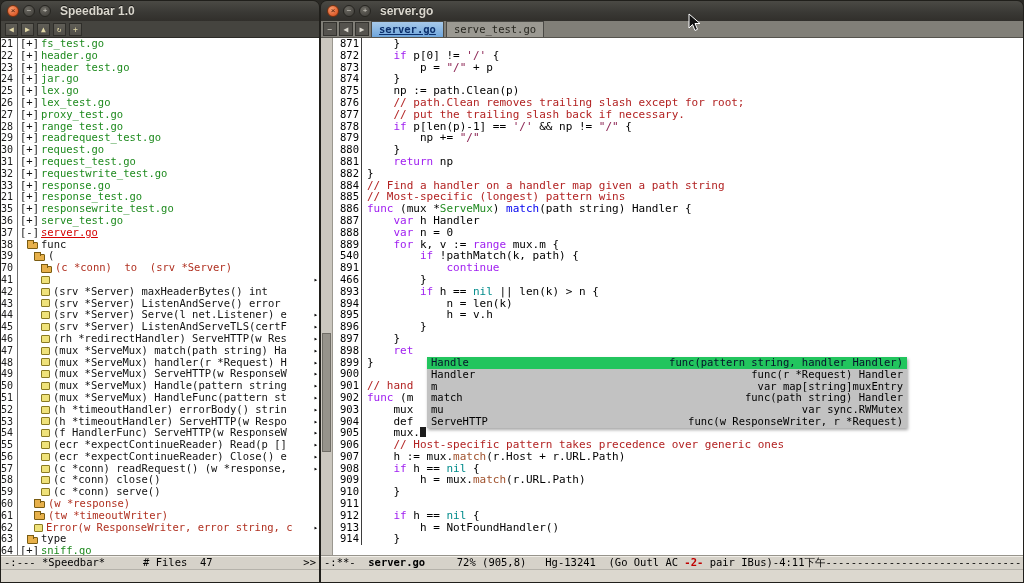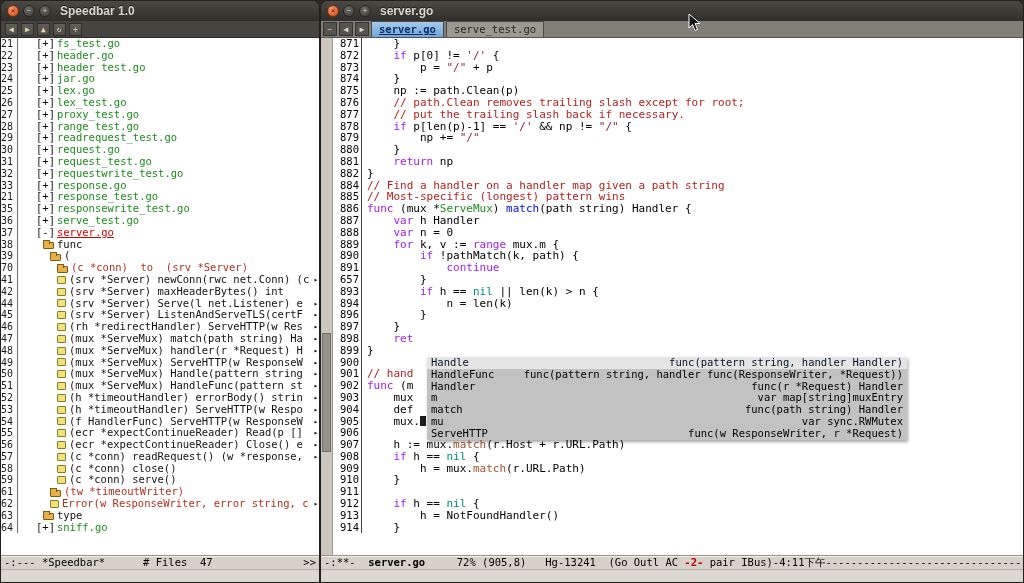--- a/index.html
+++ b/index.html
@@ -13,21 +13,21 @@
   .wbtn{width:12px;height:12px;border-radius:50%;font-size:8px;line-height:10px;text-align:center;flex:0 0 auto;font-family:"Liberation Sans",sans-serif}
   .wbtn.close{background:radial-gradient(circle at 35% 30%,#f59a6d,#df5f2e 70%);border:1px solid #77300f;color:#401604}
   .wbtn.other{background:radial-gradient(circle at 35% 30%,#6b6962,#4a4843 70%);border:1px solid #262521;color:#cfccc4}
   .title{color:#dad7ce;font:bold 12px "Liberation Sans",sans-serif;margin-left:5px;text-shadow:0 -1px 0 #1b1a17;white-space:nowrap}
 
   .sb-toolbar{height:17px;background:#45443f;border-bottom:1px solid #2c2b27;display:flex;align-items:center;gap:3px;padding:0 4px;flex:0 0 auto}
   .tool-icon{width:13px;height:13px;background:linear-gradient(#605e57,#504e48);border:1px solid #2f2e2a;color:#e3d9a8;font-size:8px;line-height:11px;text-align:center}
 
   .sb-list{flex:1 1 auto;background:#ffffff;overflow:hidden}
   .sb-row{height:11.8px;display:flex;align-items:center;position:relative;white-space:pre;font-size:10.5px;line-height:11.8px}
-  .sb-num{width:17px;flex:0 0 auto;text-align:right;color:#1a1a1a;font-size:10px;border-right:1px solid #6e6e6e;padding-right:9px;margin-right:18px;height:100%}
+  .sb-num{width:17px;flex:0 0 auto;text-align:right;color:#1a1a1a;font-size:10px;border-right:1px solid #6e6e6e;padding-right:9px;margin-right:2px;height:100%}
   .sb-exp{color:#111;margin-right:2px}
   .sb-ind{flex:0 0 auto}
   .sb-ico{flex:0 0 auto;margin-right:3px;display:inline-block}
   .ico-folder{width:11px;height:7px;background:#e7b04a;border:1px solid #7a5c12;border-radius:1px;position:relative;margin-top:2px}
   .ico-folder::before{content:"";position:absolute;top:-3px;left:-1px;width:5px;height:3px;background:#e7b04a;border:1px solid #7a5c12;border-bottom:none}
   .ico-tag{width:9px;height:8px;background:#efe27a;border:1px solid #8a7a22;border-radius:1px}
   .sb-label{overflow:hidden;white-space:pre}
   .col-file{color:#1e8a1e}
   .col-current{color:#d40000;text-decoration:underline}
   .col-plain{color:#111}
@@ -57,21 +57,21 @@
   .sg-c{color:#b22222}
   .sg-s{color:#8b2252}
   .sg-f{color:#0000ee}
   .sg-t{color:#228b22}
   .sg-n{color:#008b8b}
   .sg-m{color:#a0522d}
   .cursor{display:inline-block;width:6px;height:10px;background:#1c1c1c;vertical-align:-1px}
 
   .popup{position:absolute;left:94px;top:319px;width:480px;z-index:5;box-shadow:1px 2px 3px rgba(0,0,0,.35)}
   .pop-row{display:flex;justify-content:space-between;height:11.8px;line-height:11.8px;font-size:10.5px;background:#c2c2c2;color:#000;padding:0 4px;white-space:pre;overflow:hidden}
-  .pop-row.sel{background:#e5e5e5;color:#06122b}
+  .pop-row.sel{background:#22c55e;color:#06122b}
 
   #mouse-cursor{position:absolute;left:688px;top:13px;z-index:99}
 </style>
 </head>
 <body>
 
 <div class="win" id="speedbar-win">
   <div class="titlebar">
     <span class="wbtn close">×</span>
     <span class="wbtn other">−</span>
@@ -99,38 +99,40 @@
       <div class="sb-row"><span class="sb-num">31</span><span class="sb-ind" style="width: 0px;"></span><span class="sb-exp">[+]</span><span class="sb-label col-file">request_test.go</span></div>
       <div class="sb-row"><span class="sb-num">32</span><span class="sb-ind" style="width: 0px;"></span><span class="sb-exp">[+]</span><span class="sb-label col-file">requestwrite_test.go</span></div>
       <div class="sb-row"><span class="sb-num">33</span><span class="sb-ind" style="width: 0px;"></span><span class="sb-exp">[+]</span><span class="sb-label col-file">response.go</span></div>
       <div class="sb-row"><span class="sb-num">21</span><span class="sb-ind" style="width: 0px;"></span><span class="sb-exp">[+]</span><span class="sb-label col-file">response_test.go</span></div>
       <div class="sb-row"><span class="sb-num">35</span><span class="sb-ind" style="width: 0px;"></span><span class="sb-exp">[+]</span><span class="sb-label col-file">responsewrite_test.go</span></div>
       <div class="sb-row"><span class="sb-num">36</span><span class="sb-ind" style="width: 0px;"></span><span class="sb-exp">[+]</span><span class="sb-label col-file">serve_test.go</span></div>
       <div class="sb-row"><span class="sb-num">37</span><span class="sb-ind" style="width: 0px;"></span><span class="sb-exp">[-]</span><span class="sb-label col-current">server.go</span></div>
       <div class="sb-row"><span class="sb-num">38</span><span class="sb-ind" style="width: 7px;"></span><span class="sb-ico ico-folder"></span><span class="sb-label col-plain">func</span></div>
       <div class="sb-row"><span class="sb-num">39</span><span class="sb-ind" style="width: 14px;"></span><span class="sb-ico ico-folder"></span><span class="sb-label col-plain">(</span></div>
       <div class="sb-row"><span class="sb-num">70</span><span class="sb-ind" style="width: 21px;"></span><span class="sb-ico ico-folder"></span><span class="sb-label col-red">(c *conn)  to  (srv *Server)</span></div>
-      <div class="sb-row"><span class="sb-num">41</span><span class="sb-ind" style="width: 21px;"></span><span class="sb-ico ico-tag"></span><span class="sb-label col-plain">(srv *Server) newConn(rwc net.Conn) (c</span><span class="clip-mark">▸</span></div>
+      <div class="sb-row"><span class="sb-num">41</span><span class="sb-ind" style="width: 21px;"></span><span class="sb-ico ico-tag"></span><span class="clip-mark">▸</span></div>
       <div class="sb-row"><span class="sb-num">42</span><span class="sb-ind" style="width: 21px;"></span><span class="sb-ico ico-tag"></span><span class="sb-label col-plain">(srv *Server) maxHeaderBytes() int</span></div>
+      <div class="sb-row"><span class="sb-num">43</span><span class="sb-ind" style="width: 21px;"></span><span class="sb-ico ico-tag"></span><span class="sb-label col-plain">(srv *Server) ListenAndServe() error</span></div>
       <div class="sb-row"><span class="sb-num">44</span><span class="sb-ind" style="width: 21px;"></span><span class="sb-ico ico-tag"></span><span class="sb-label col-plain">(srv *Server) Serve(l net.Listener) e</span><span class="clip-mark">▸</span></div>
       <div class="sb-row"><span class="sb-num">45</span><span class="sb-ind" style="width: 21px;"></span><span class="sb-ico ico-tag"></span><span class="sb-label col-plain">(srv *Server) ListenAndServeTLS(certF</span><span class="clip-mark">▸</span></div>
       <div class="sb-row"><span class="sb-num">46</span><span class="sb-ind" style="width: 21px;"></span><span class="sb-ico ico-tag"></span><span class="sb-label col-plain">(rh *redirectHandler) ServeHTTP(w Res</span><span class="clip-mark">▸</span></div>
       <div class="sb-row"><span class="sb-num">47</span><span class="sb-ind" style="width: 21px;"></span><span class="sb-ico ico-tag"></span><span class="sb-label col-plain">(mux *ServeMux) match(path string) Ha</span><span class="clip-mark">▸</span></div>
       <div class="sb-row"><span class="sb-num">48</span><span class="sb-ind" style="width: 21px;"></span><span class="sb-ico ico-tag"></span><span class="sb-label col-plain">(mux *ServeMux) handler(r *Request) H</span><span class="clip-mark">▸</span></div>
       <div class="sb-row"><span class="sb-num">49</span><span class="sb-ind" style="width: 21px;"></span><span class="sb-ico ico-tag"></span><span class="sb-label col-plain">(mux *ServeMux) ServeHTTP(w ResponseW</span><span class="clip-mark">▸</span></div>
       <div class="sb-row"><span class="sb-num">50</span><span class="sb-ind" style="width: 21px;"></span><span class="sb-ico ico-tag"></span><span class="sb-label col-plain">(mux *ServeMux) Handle(pattern string</span><span class="clip-mark">▸</span></div>
       <div class="sb-row"><span class="sb-num">51</span><span class="sb-ind" style="width: 21px;"></span><span class="sb-ico ico-tag"></span><span class="sb-label col-plain">(mux *ServeMux) HandleFunc(pattern st</span><span class="clip-mark">▸</span></div>
       <div class="sb-row"><span class="sb-num">52</span><span class="sb-ind" style="width: 21px;"></span><span class="sb-ico ico-tag"></span><span class="sb-label col-plain">(h *timeoutHandler) errorBody() strin</span><span class="clip-mark">▸</span></div>
       <div class="sb-row"><span class="sb-num">53</span><span class="sb-ind" style="width: 21px;"></span><span class="sb-ico ico-tag"></span><span class="sb-label col-plain">(h *timeoutHandler) ServeHTTP(w Respo</span><span class="clip-mark">▸</span></div>
       <div class="sb-row"><span class="sb-num">54</span><span class="sb-ind" style="width: 21px;"></span><span class="sb-ico ico-tag"></span><span class="sb-label col-plain">(f HandlerFunc) ServeHTTP(w ResponseW</span><span class="clip-mark">▸</span></div>
       <div class="sb-row"><span class="sb-num">55</span><span class="sb-ind" style="width: 21px;"></span><span class="sb-ico ico-tag"></span><span class="sb-label col-plain">(ecr *expectContinueReader) Read(p []</span><span class="clip-mark">▸</span></div>
       <div class="sb-row"><span class="sb-num">56</span><span class="sb-ind" style="width: 21px;"></span><span class="sb-ico ico-tag"></span><span class="sb-label col-plain">(ecr *expectContinueReader) Close() e</span><span class="clip-mark">▸</span></div>
       <div class="sb-row"><span class="sb-num">57</span><span class="sb-ind" style="width: 21px;"></span><span class="sb-ico ico-tag"></span><span class="sb-label col-plain">(c *conn) readRequest() (w *response,</span><span class="clip-mark">▸</span></div>
       <div class="sb-row"><span class="sb-num">58</span><span class="sb-ind" style="width: 21px;"></span><span class="sb-ico ico-tag"></span><span class="sb-label col-plain">(c *conn) close()</span></div>
       <div class="sb-row"><span class="sb-num">59</span><span class="sb-ind" style="width: 21px;"></span><span class="sb-ico ico-tag"></span><span class="sb-label col-plain">(c *conn) serve()</span></div>
+      <div class="sb-row"><span class="sb-num">60</span><span class="sb-ind" style="width: 14px;"></span><span class="sb-ico ico-folder"></span><span class="sb-label col-red">(w *response)</span></div>
       <div class="sb-row"><span class="sb-num">61</span><span class="sb-ind" style="width: 14px;"></span><span class="sb-ico ico-folder"></span><span class="sb-label col-red">(tw *timeoutWriter)</span></div>
       <div class="sb-row"><span class="sb-num">62</span><span class="sb-ind" style="width: 14px;"></span><span class="sb-ico ico-tag"></span><span class="sb-label col-red">Error(w ResponseWriter, error string, c</span><span class="clip-mark">▸</span></div>
       <div class="sb-row"><span class="sb-num">63</span><span class="sb-ind" style="width: 7px;"></span><span class="sb-ico ico-folder"></span><span class="sb-label col-plain">type</span></div>
       <div class="sb-row"><span class="sb-num">64</span><span class="sb-ind" style="width: 0px;"></span><span class="sb-exp">[+]</span><span class="sb-label col-file">sniff.go</span></div>
     </div>
   <div class="modeline">
     <span>-:--- *Speedbar*      # Files  47</span>
     <span>&gt;&gt;</span>
   </div>
   <div class="echo"></div>
@@ -171,48 +173,48 @@
           <div class="cl"><span class="ln">879</span><span class="ct"><span class="sg-d">        np += </span><span class="sg-s">"/"</span></span></div>
           <div class="cl"><span class="ln">880</span><span class="ct"><span class="sg-d">    }</span></span></div>
           <div class="cl"><span class="ln">881</span><span class="ct"><span class="sg-d">    </span><span class="sg-k">return</span><span class="sg-d"> np</span></span></div>
           <div class="cl"><span class="ln">882</span><span class="ct"><span class="sg-d">}</span></span></div>
           <div class="cl"><span class="ln">884</span><span class="ct"><span class="sg-c">// Find a handler on a handler map given a path string</span></span></div>
           <div class="cl"><span class="ln">885</span><span class="ct"><span class="sg-c">// Most-specific (longest) pattern wins</span></span></div>
           <div class="cl"><span class="ln">886</span><span class="ct"><span class="sg-k">func</span><span class="sg-d"> (mux *</span><span class="sg-t">ServeMux</span><span class="sg-d">) </span><span class="sg-f">match</span><span class="sg-d">(path string) Handler {</span></span></div>
           <div class="cl"><span class="ln">887</span><span class="ct"><span class="sg-d">    </span><span class="sg-k">var</span><span class="sg-d"> h Handler</span></span></div>
           <div class="cl"><span class="ln">888</span><span class="ct"><span class="sg-d">    </span><span class="sg-k">var</span><span class="sg-d"> n = 0</span></span></div>
           <div class="cl"><span class="ln">889</span><span class="ct"><span class="sg-d">    </span><span class="sg-k">for</span><span class="sg-d"> k, v := </span><span class="sg-k">range</span><span class="sg-d"> mux.m {</span></span></div>
-          <div class="cl"><span class="ln">890</span><span class="ct"><span class="sg-d">        </span><span class="sg-k">if</span><span class="sg-d"> !pathMatch(k, path) {</span></span></div>
+          <div class="cl"><span class="ln">540</span><span class="ct"><span class="sg-d">        </span><span class="sg-k">if</span><span class="sg-d"> !pathMatch(k, path) {</span></span></div>
           <div class="cl"><span class="ln">891</span><span class="ct"><span class="sg-d">            </span><span class="sg-k">continue</span></span></div>
-          <div class="cl"><span class="ln">657</span><span class="ct"><span class="sg-d">        }</span></span></div>
+          <div class="cl"><span class="ln">466</span><span class="ct"><span class="sg-d">        }</span></span></div>
           <div class="cl"><span class="ln">893</span><span class="ct"><span class="sg-d">        </span><span class="sg-k">if</span><span class="sg-d"> h == </span><span class="sg-n">nil</span><span class="sg-d"> || len(k) &gt; n {</span></span></div>
           <div class="cl"><span class="ln">894</span><span class="ct"><span class="sg-d">            n = len(k)</span></span></div>
+          <div class="cl"><span class="ln">895</span><span class="ct"><span class="sg-d">            h = v.h</span></span></div>
           <div class="cl"><span class="ln">896</span><span class="ct"><span class="sg-d">        }</span></span></div>
           <div class="cl"><span class="ln">897</span><span class="ct"><span class="sg-d">    }</span></span></div>
           <div class="cl"><span class="ln">898</span><span class="ct"><span class="sg-d">    </span><span class="sg-k">ret</span></span></div>
           <div class="cl"><span class="ln">899</span><span class="ct"><span class="sg-d">}</span></span></div>
           <div class="cl"><span class="ln">900</span><span class="ct"></span></div>
           <div class="cl"><span class="ln">901</span><span class="ct"><span class="sg-c">// hand</span></span></div>
           <div class="cl"><span class="ln">902</span><span class="ct"><span class="sg-k">func</span><span class="sg-d"> (m</span></span></div>
           <div class="cl"><span class="ln">903</span><span class="ct"><span class="sg-d">    mux</span></span></div>
           <div class="cl"><span class="ln">904</span><span class="ct"><span class="sg-d">    def</span></span></div>
           <div class="cl"><span class="ln">905</span><span class="ct"><span class="sg-d">    mux.</span><span class="cursor"></span></span></div>
-          <div class="cl"><span class="ln">906</span></div>
+          <div class="cl"><span class="ln">906</span><span class="ct"><span class="sg-d">    </span><span class="sg-c">// Host-specific pattern takes precedence over generic ones</span></span></div>
           <div class="cl"><span class="ln">907</span><span class="ct"><span class="sg-d">    h := mux.</span><span class="sg-m">match</span><span class="sg-d">(r.Host + r.URL.Path)</span></span></div>
           <div class="cl"><span class="ln">908</span><span class="ct"><span class="sg-d">    </span><span class="sg-k">if</span><span class="sg-d"> h == </span><span class="sg-n">nil</span><span class="sg-d"> {</span></span></div>
           <div class="cl"><span class="ln">909</span><span class="ct"><span class="sg-d">        h = mux.</span><span class="sg-m">match</span><span class="sg-d">(r.URL.Path)</span></span></div>
           <div class="cl"><span class="ln">910</span><span class="ct"><span class="sg-d">    }</span></span></div>
           <div class="cl"><span class="ln">911</span><span class="ct"></span></div>
           <div class="cl"><span class="ln">912</span><span class="ct"><span class="sg-d">    </span><span class="sg-k">if</span><span class="sg-d"> h == </span><span class="sg-n">nil</span><span class="sg-d"> {</span></span></div>
           <div class="cl"><span class="ln">913</span><span class="ct"><span class="sg-d">        h = NotFoundHandler()</span></span></div>
           <div class="cl"><span class="ln">914</span><span class="ct"><span class="sg-d">    }</span></span></div>
         </div>
       <div class="popup">
           <div class="pop-row sel"><span class="pop-name">Handle</span><span class="pop-ann">func(pattern string, handler Handler)</span></div>
-          <div class="pop-row"><span class="pop-name">HandleFunc</span><span class="pop-ann">func(pattern string, handler func(ResponseWriter, *Request))</span></div>
           <div class="pop-row"><span class="pop-name">Handler</span><span class="pop-ann">func(r *Request) Handler</span></div>
           <div class="pop-row"><span class="pop-name">m</span><span class="pop-ann">var map[string]muxEntry</span></div>
           <div class="pop-row"><span class="pop-name">match</span><span class="pop-ann">func(path string) Handler</span></div>
           <div class="pop-row"><span class="pop-name">mu</span><span class="pop-ann">var sync.RWMutex</span></div>
           <div class="pop-row"><span class="pop-name">ServeHTTP</span><span class="pop-ann">func(w ResponseWriter, r *Request)</span></div>
         </div>
     </div>
   </div>
   <div class="modeline">
     <span><span>-:**-  </span><span class="ml-bold">server.go</span><span>     72% (905,8)   Hg-13241  (Go Outl AC </span><span class="ml-red">-2-</span><span> pair IBus)-4:11下午--------------------------------------------</span></span>

